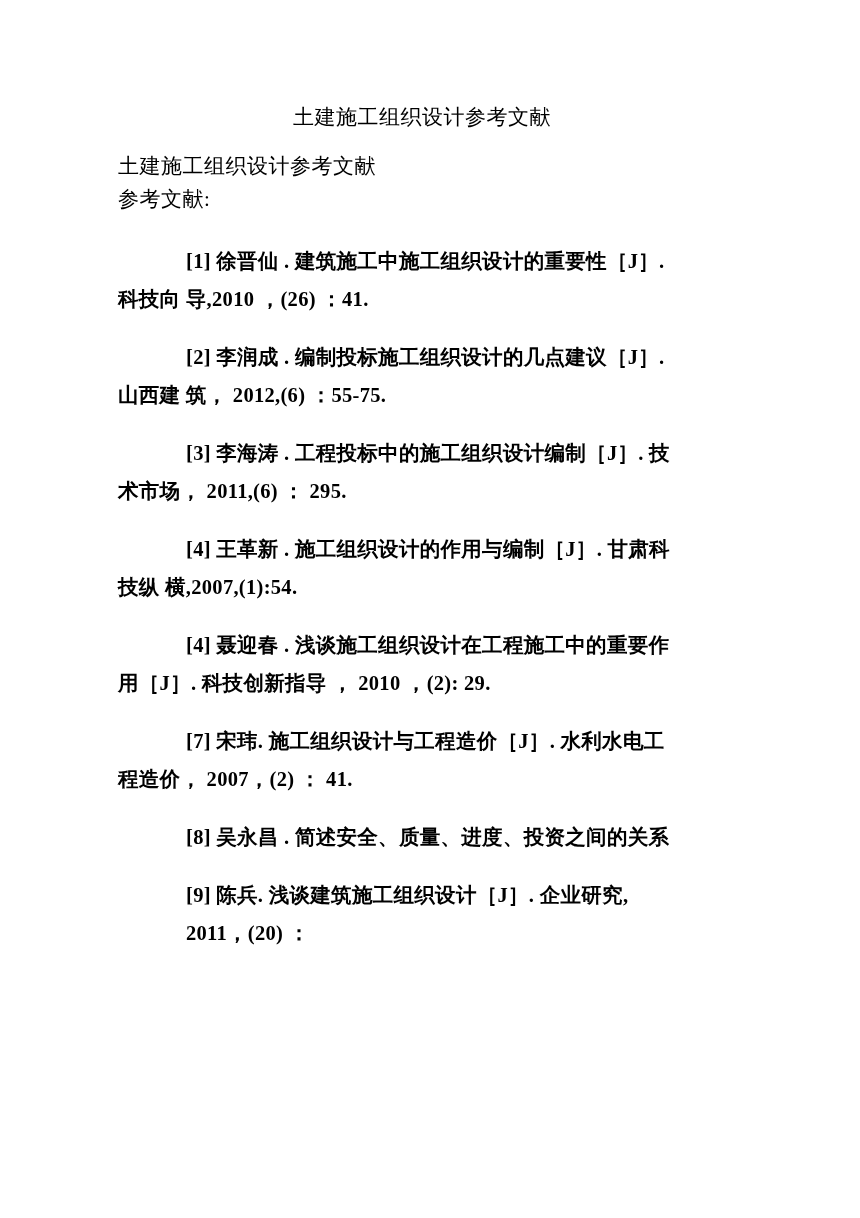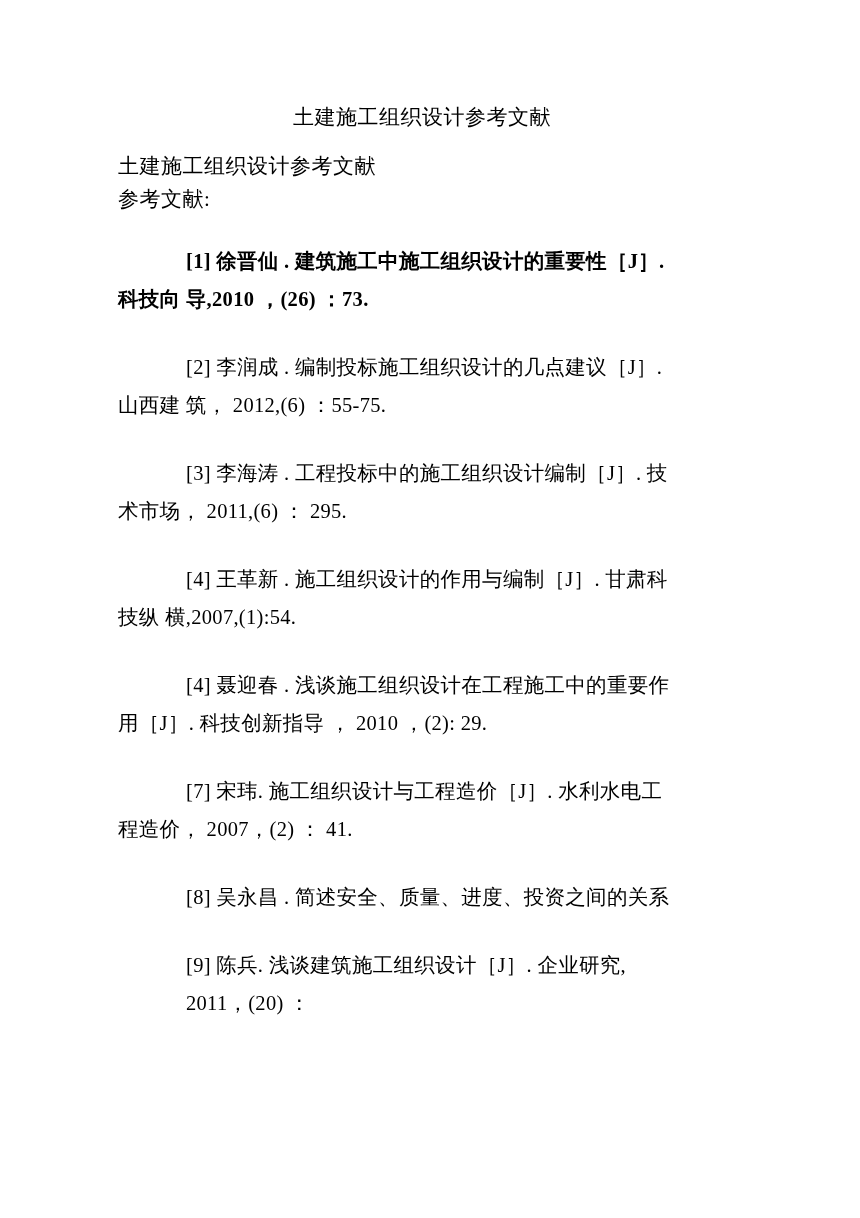--- a/index.html
+++ b/index.html
@@ -46,21 +46,22 @@
     letter-spacing: 0.3px;
     text-indent: 68px;
     margin: 0;
     padding: 0;
   }
   .ref-item.first {
     margin-top: 26px;
     font-weight: bold;
   }
   .ref-item + .ref-item {
-    margin-top: 30px;
+    margin-top: 20px;
+    font-weight: bold;
   }
   .ref-item .cont {
     display: block;
     text-indent: 0;
   }
   .ref-item .cont.indented {
     text-indent: 68px;
   }
 </style>
 </head>
@@ -70,21 +71,21 @@
 
   <h1 class="doc-title">土建施工组织设计参考文献</h1>
 
   <p class="subtitle-line">土建施工组织设计参考文献</p>
   <p class="subtitle-line">参考文献:</p>
 
   <ul class="ref-list">
 
     <li class="ref-item first">
       <span>[1] 徐晋仙 . 建筑施工中施工组织设计的重要性［J］.</span>
-      <span class="cont">科技向 导,2010 ，(26) ：73.</span>
+      <span class="cont">科技向 导,2010 ，(26) ：41.</span>
     </li>
 
     <li class="ref-item">
       <span>[2] 李润成 . 编制投标施工组织设计的几点建议［J］.</span>
       <span class="cont">山西建 筑， 2012,(6) ：55-75.</span>
     </li>
 
     <li class="ref-item">
       <span>[3] 李海涛 . 工程投标中的施工组织设计编制［J］. 技</span>
       <span class="cont">术市场， 2011,(6) ： 295.</span>

